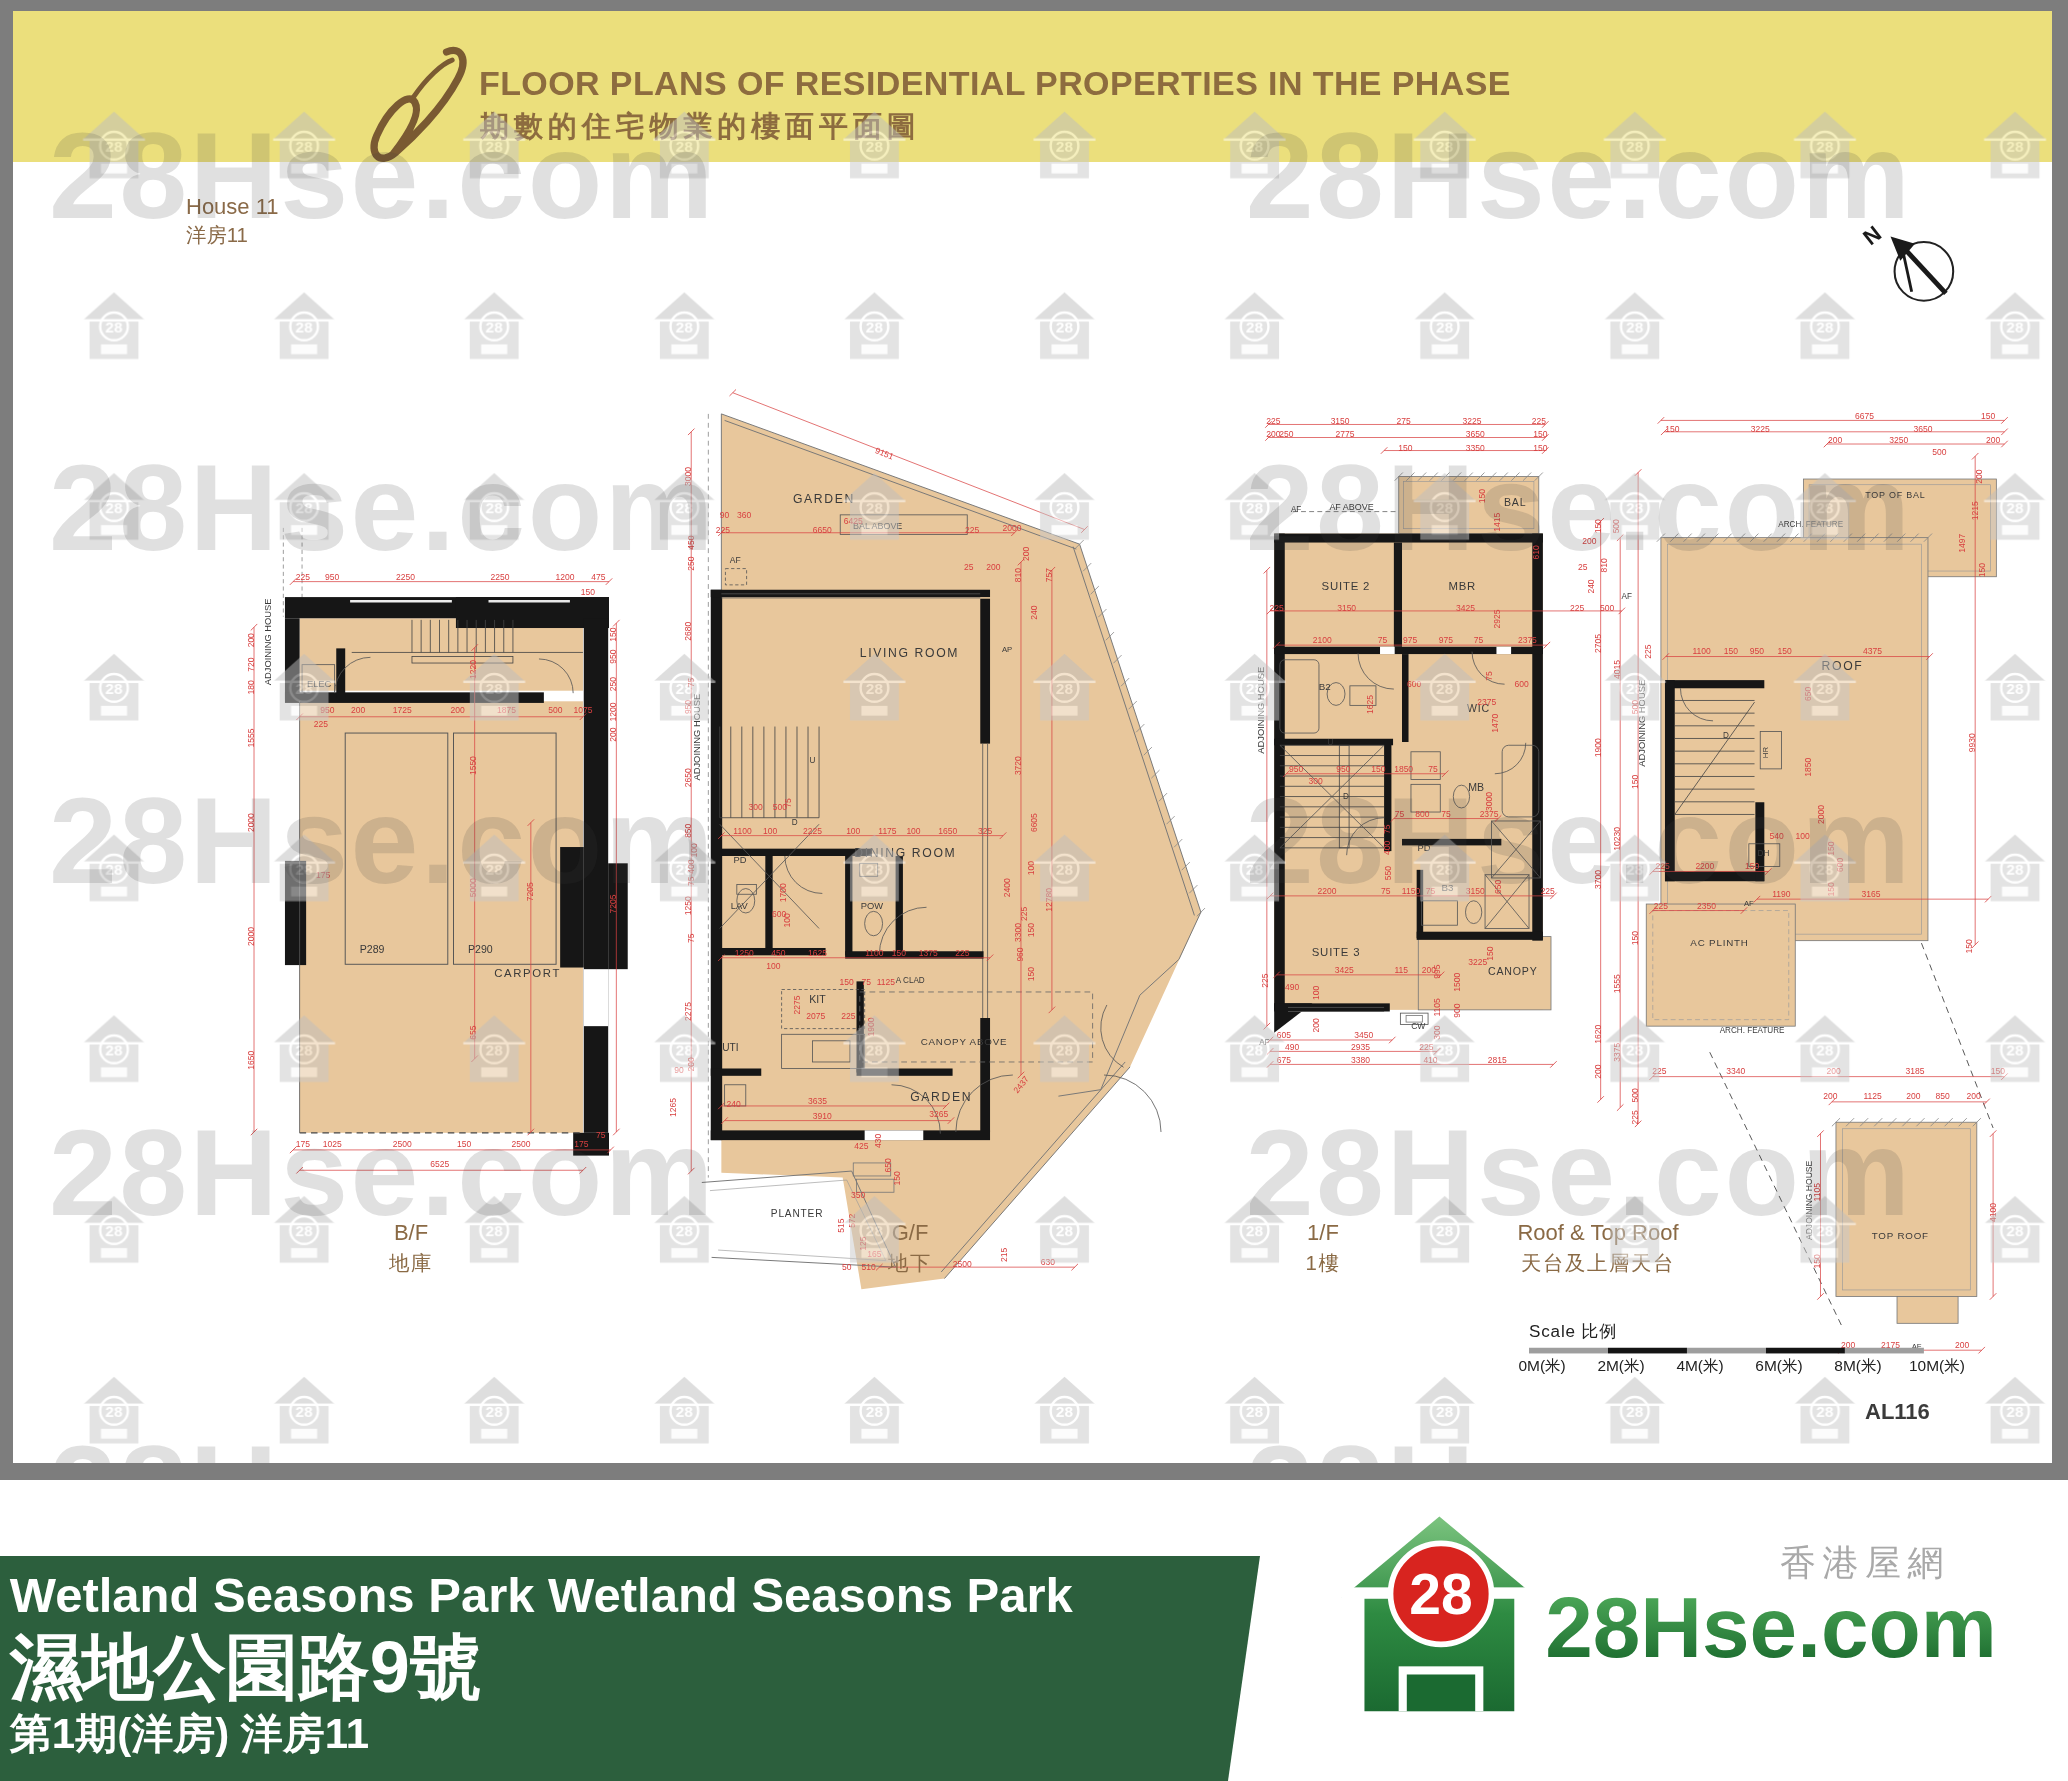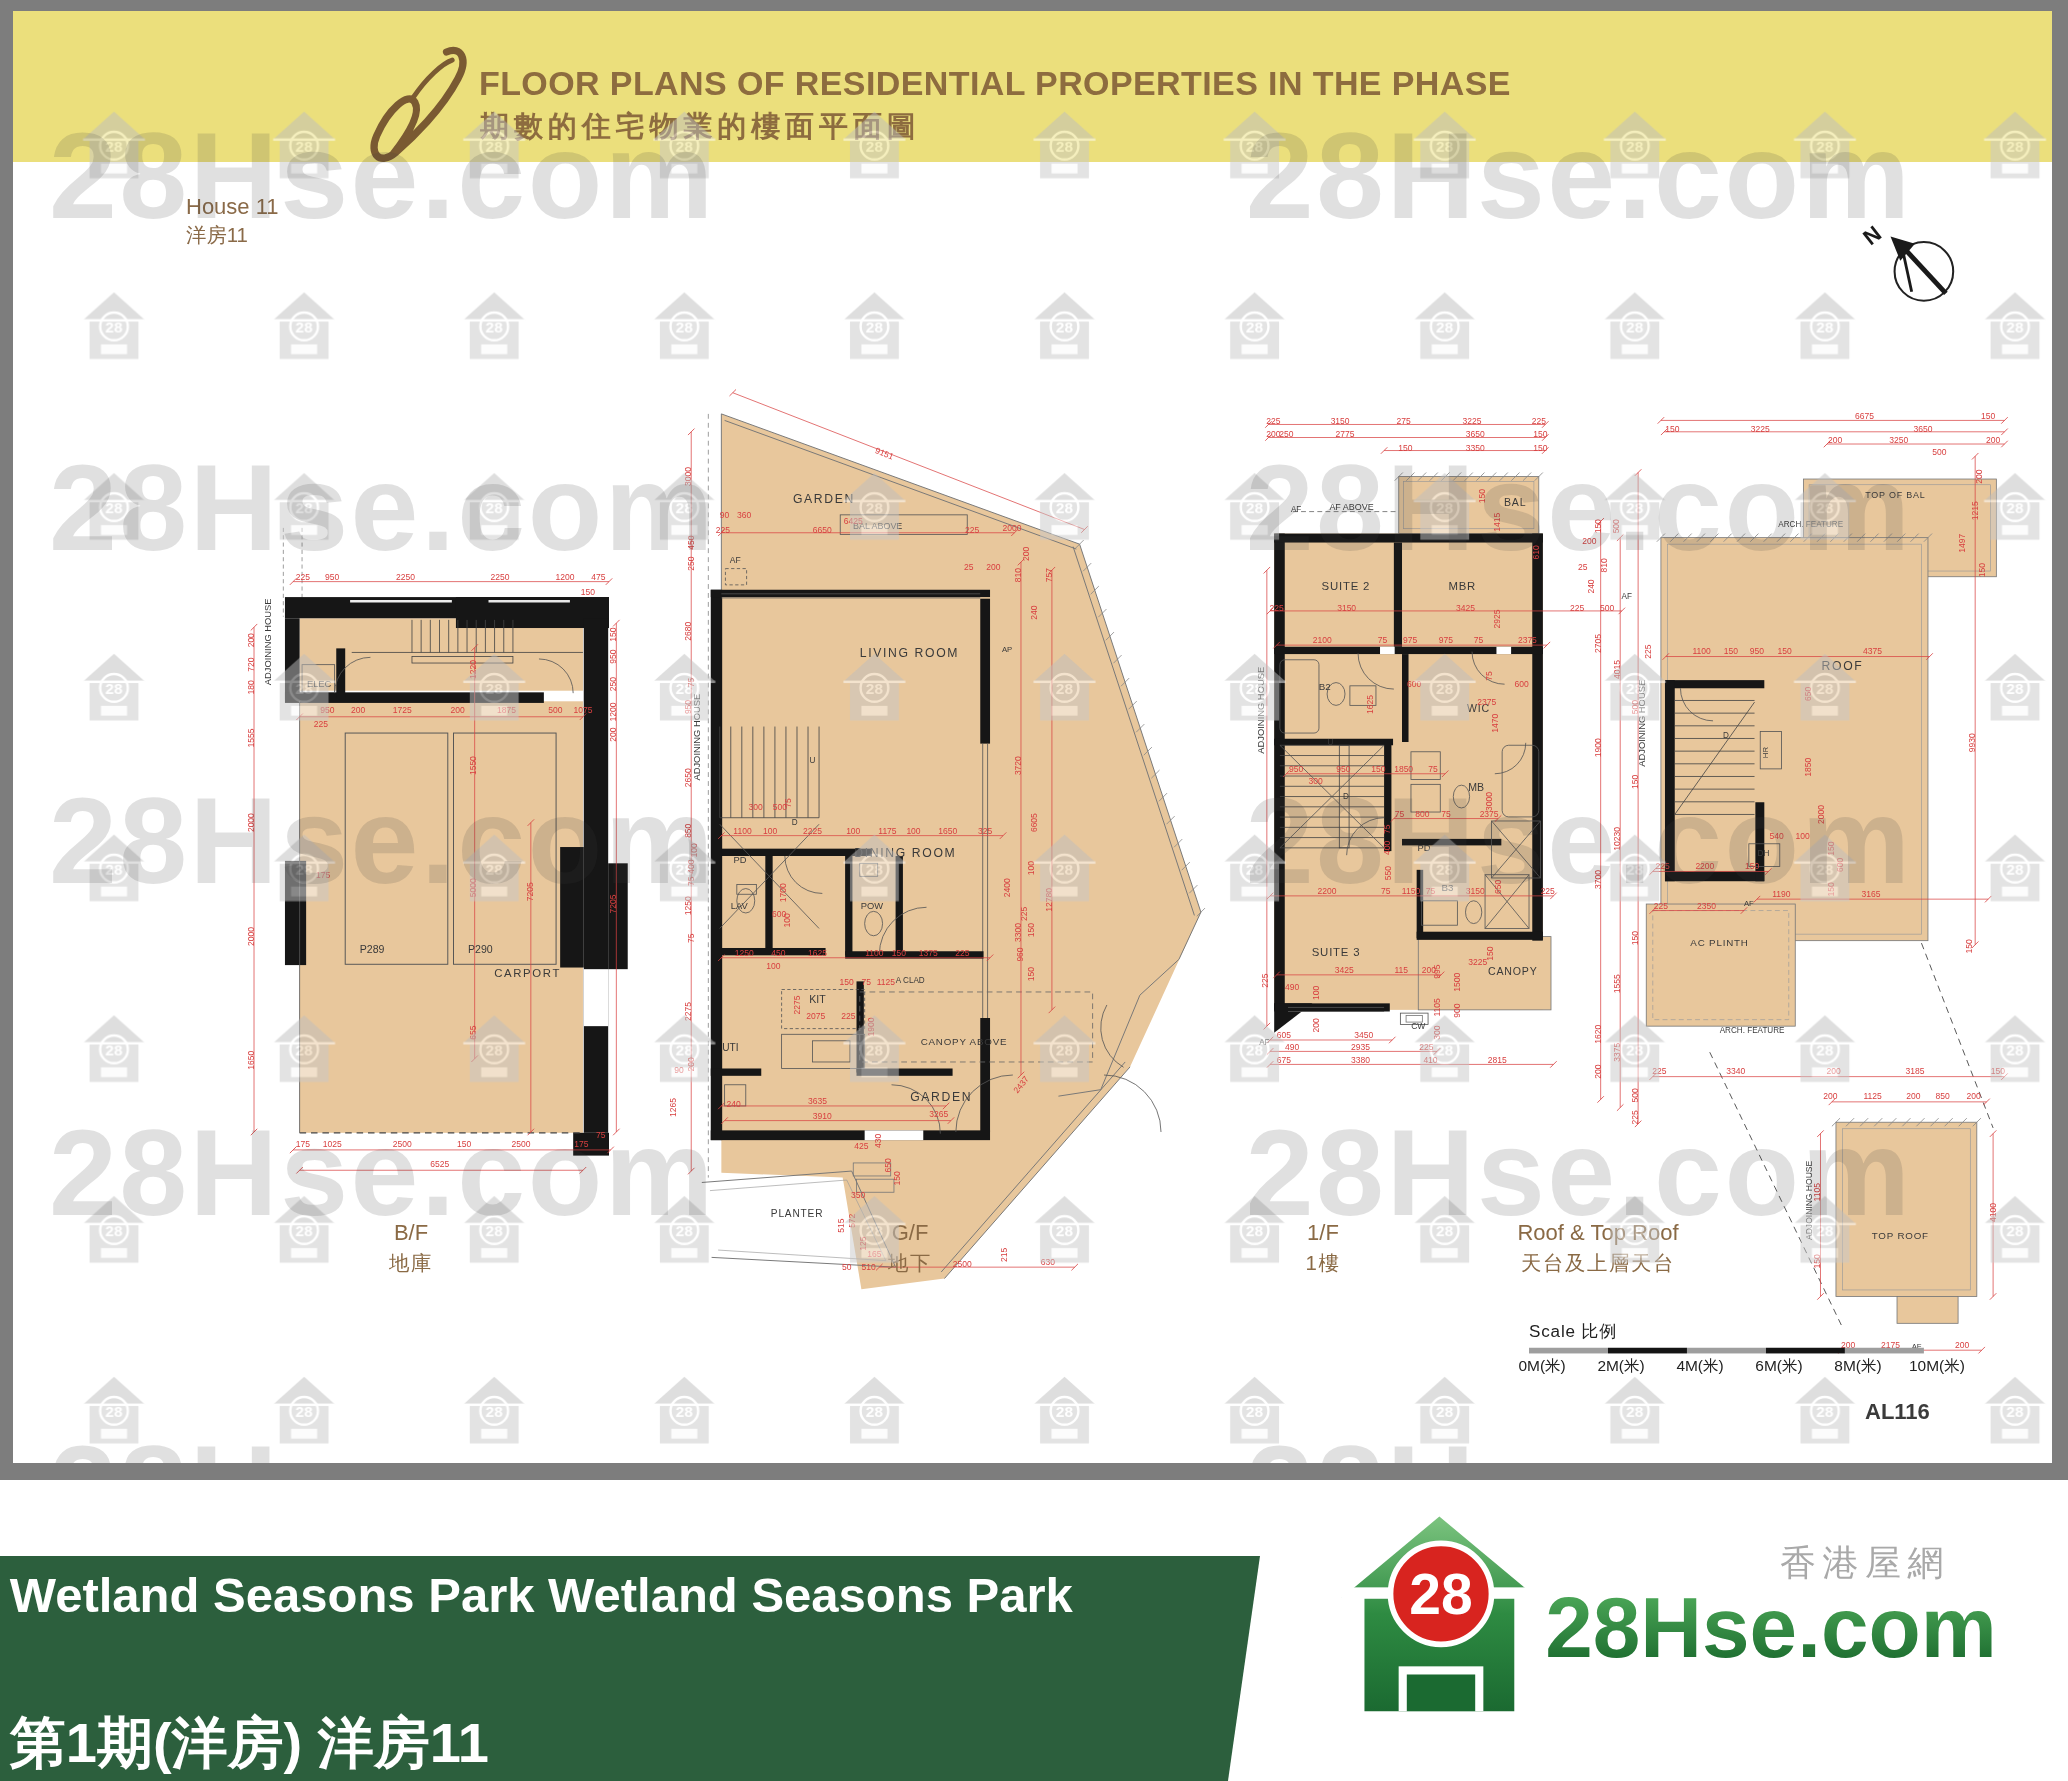--- a/index.html
+++ b/index.html
@@ -15,21 +15,21 @@
   .floorlab{width:342px;text-align:center;color:#8a6a45;white-space:nowrap;}
   .fl-en{font-size:22px;} .fl-zh{font-size:20.4px;letter-spacing:1.6px;}
   #sheetno{left:1865px;top:1399px;font-size:22px;font-weight:bold;color:#3b3b3b;}
   #wm-layer{left:0;top:0;pointer-events:none;}
   #footer{left:0;top:1556px;width:2068px;height:347px;background:#ffffff;}
   #footer-green{position:absolute;left:0;top:0;width:1260px;height:301px;background:#2c5f3d;
                 clip-path:polygon(0 0,100% 0,96.6% 100%,0 100%);}
   .ftline{position:absolute;color:#fff;font-weight:bold;white-space:nowrap;left:9.8px;}
   #ft1{top:11.4px;font-size:49px;}
   #ft2{top:64px;font-size:72px;}
-  #ft3{top:150px;font-size:56px;}
+  #ft3{top:150px;font-size:42px;}
   #logo-zh{left:1760px;top:1539px;font-size:36px;color:#a9a9a9;letter-spacing:6.5px;margin-left:20px;}
   svg text{font-family:"Liberation Sans",sans-serif;}
 </style>
 </head>
 <body>
 
 <div id="stage">
 
   <div id="banner" class="abs"></div>
   <svg class="abs" style="left:358px;top:39px;" width="130" height="138" viewBox="0 0 160 170">
@@ -844,20 +844,21 @@
     </svg>
 
   <div class="abs border" style="left:0;top:0;width:2068px;height:10.6px;"></div>
   <div class="abs border" style="left:0;top:0;width:13px;height:1463px;"></div>
   <div class="abs border" style="left:2052px;top:0;width:16.3px;height:1463px;"></div>
   <div class="abs border" style="left:0;top:1463px;width:2068px;height:17px;"></div>
 
   <div id="footer" class="abs">
     <div id="footer-green"></div>
     <div id="ft1" class="ftline">Wetland Seasons Park Wetland Seasons Park</div>
+    <div id="ft2" class="ftline">濕地公園路9號</div>
     <div id="ft3" class="ftline">第1期(洋房) 洋房11</div>
   </div>
   <svg class="abs" style="left:1335px;top:1510px;" width="668" height="228" viewBox="0 0 820 280">
     <defs>
       <linearGradient id="hg" x1="0" y1="0" x2="0" y2="1">
         <stop offset="0" stop-color="#7cc47f"></stop>
           <stop offset="0.5" stop-color="#2e8b42"></stop>
           <stop offset="1" stop-color="#1b6a31"></stop>
       </linearGradient>
       <linearGradient id="gg" x1="0" y1="0" x2="0" y2="1">

